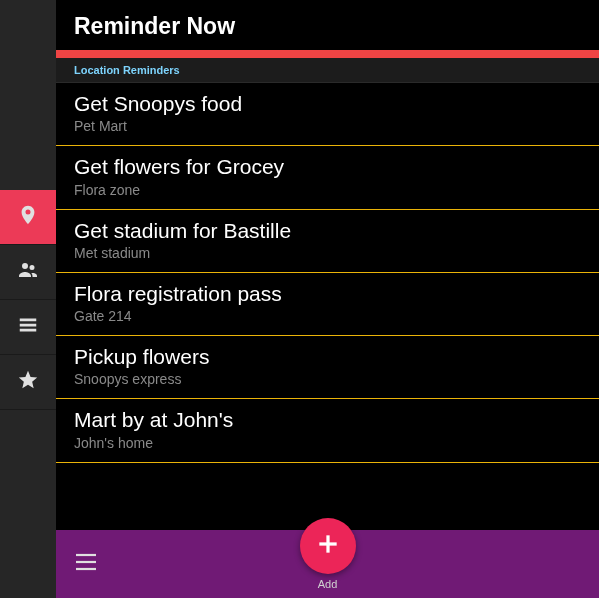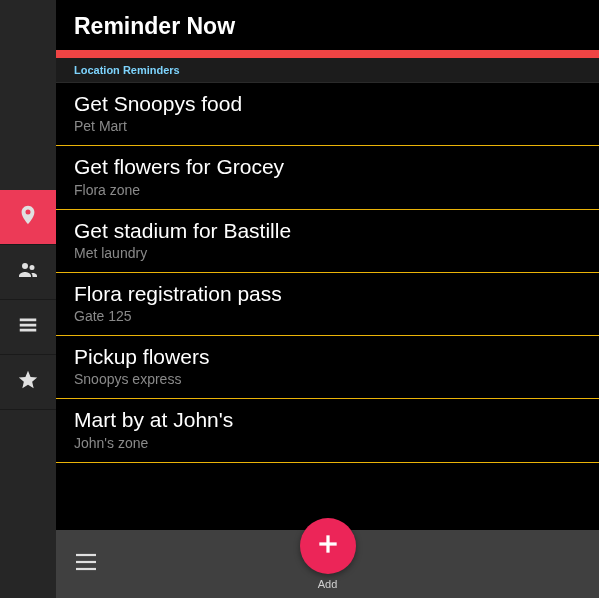--- a/index.html
+++ b/index.html
@@ -82,21 +82,21 @@
     font-size: 14px;
     color: #8a8a8a;
     margin-top: 1px;
   }
   .bottom-bar {
     position: absolute;
     left: 56px;
     right: 0;
     bottom: 0;
     height: 68px;
-    background: #404040;
+    background: #701a75;
     display: flex;
     align-items: center;
   }
   .menu-btn {
     width: 60px;
     height: 68px;
     display: flex;
     align-items: center;
     justify-content: center;
     cursor: pointer;
@@ -172,33 +172,33 @@
     <div class="list-item">
       <div class="list-item-title">Get Snoopys food</div>
       <div class="list-item-sub">Pet Mart</div>
     </div>
     <div class="list-item">
       <div class="list-item-title">Get flowers for Grocey</div>
       <div class="list-item-sub">Flora zone</div>
     </div>
     <div class="list-item">
       <div class="list-item-title">Get stadium for Bastille</div>
-      <div class="list-item-sub">Met laundry</div>
+      <div class="list-item-sub">Met stadium</div>
     </div>
     <div class="list-item">
       <div class="list-item-title">Flora registration pass</div>
-      <div class="list-item-sub">Gate 125</div>
+      <div class="list-item-sub">Gate 214</div>
     </div>
     <div class="list-item">
       <div class="list-item-title">Pickup flowers</div>
       <div class="list-item-sub">Snoopys express</div>
     </div>
     <div class="list-item">
       <div class="list-item-title">Mart by at John's</div>
-      <div class="list-item-sub">John's zone</div>
+      <div class="list-item-sub">John's home</div>
     </div>
   </div>
 </div>
 
 <div class="bottom-bar">
   <div class="menu-btn">
     <span>
       <svg width="22" height="18" viewBox="0 0 22 18" fill="none" stroke-width="2.2">
           <line x1="1" y1="2" x2="21" y2="2"></line>
           <line x1="1" y1="9" x2="21" y2="9"></line>

